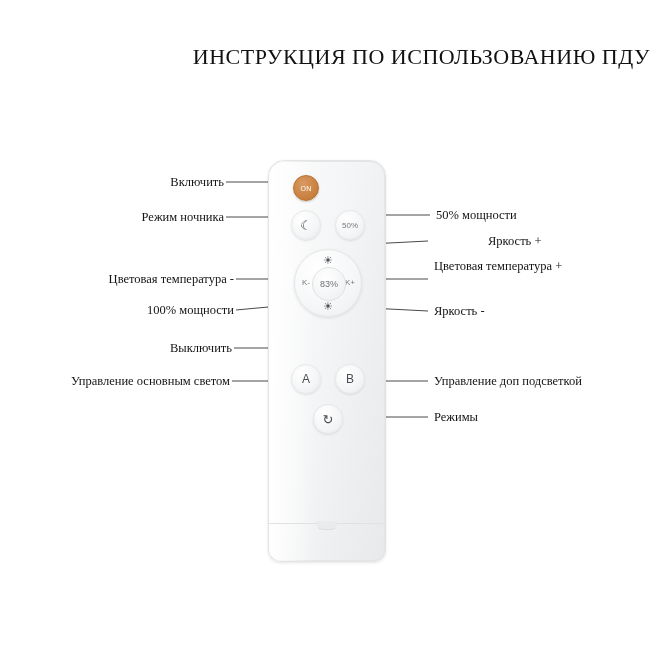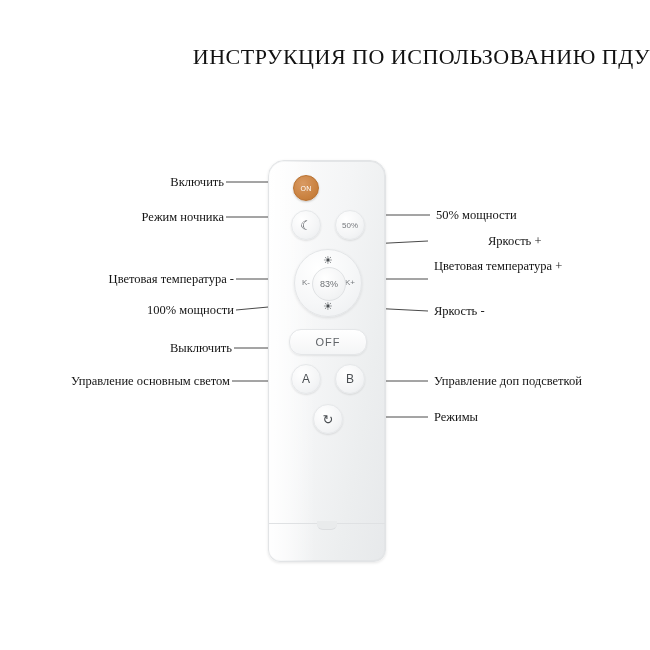--- a/index.html
+++ b/index.html
@@ -225,21 +225,20 @@
   <div class="btn circle" id="btn-50">50%</div>
 
   <div id="dial">
     <div class="dial-lbl" id="dial-top">☀</div>
     <div class="dial-lbl" id="dial-left">K-</div>
     <div class="dial-lbl" id="dial-right">K+</div>
     <div class="dial-lbl" id="dial-bottom">☀</div>
     <div id="dial-center">83%</div>
   </div>
 
-  <div class="btn" id="btn-off">OFF</div>
 
   <div class="btn circle" id="btn-a">A</div>
   <div class="btn circle" id="btn-b">B</div>
   <div class="btn circle" id="btn-mode">↻</div>
 
   <div id="remote-bottom-line"></div>
   <div id="remote-notch"></div>
 </div>
 
 <div class="label right-align" style="left:66px; top:175px; width:158px;">Включить</div>

